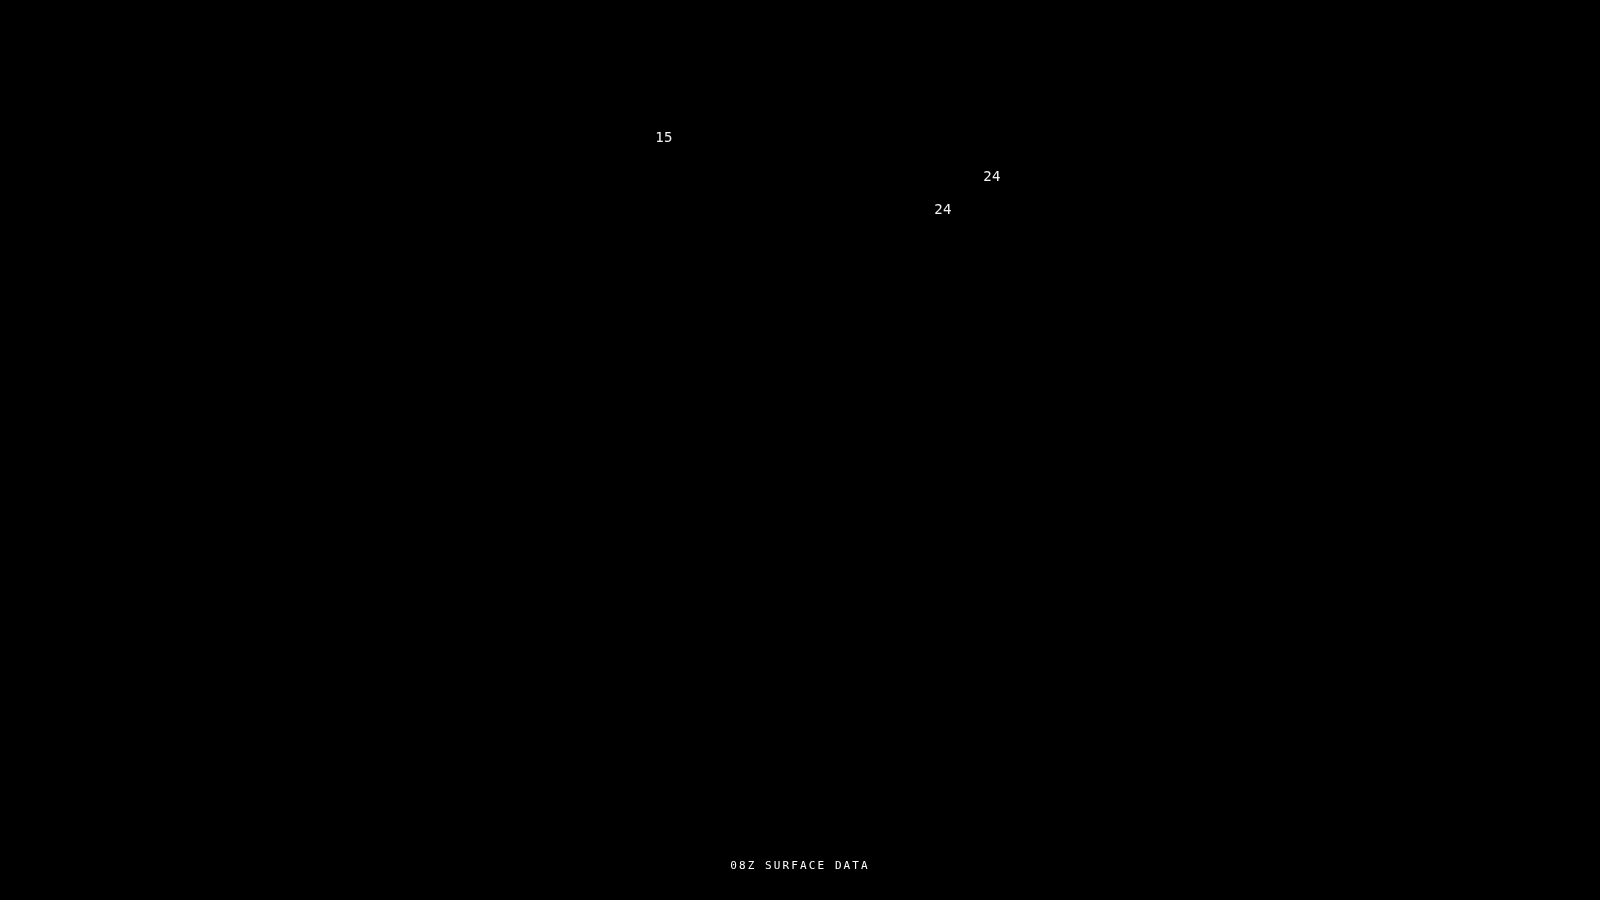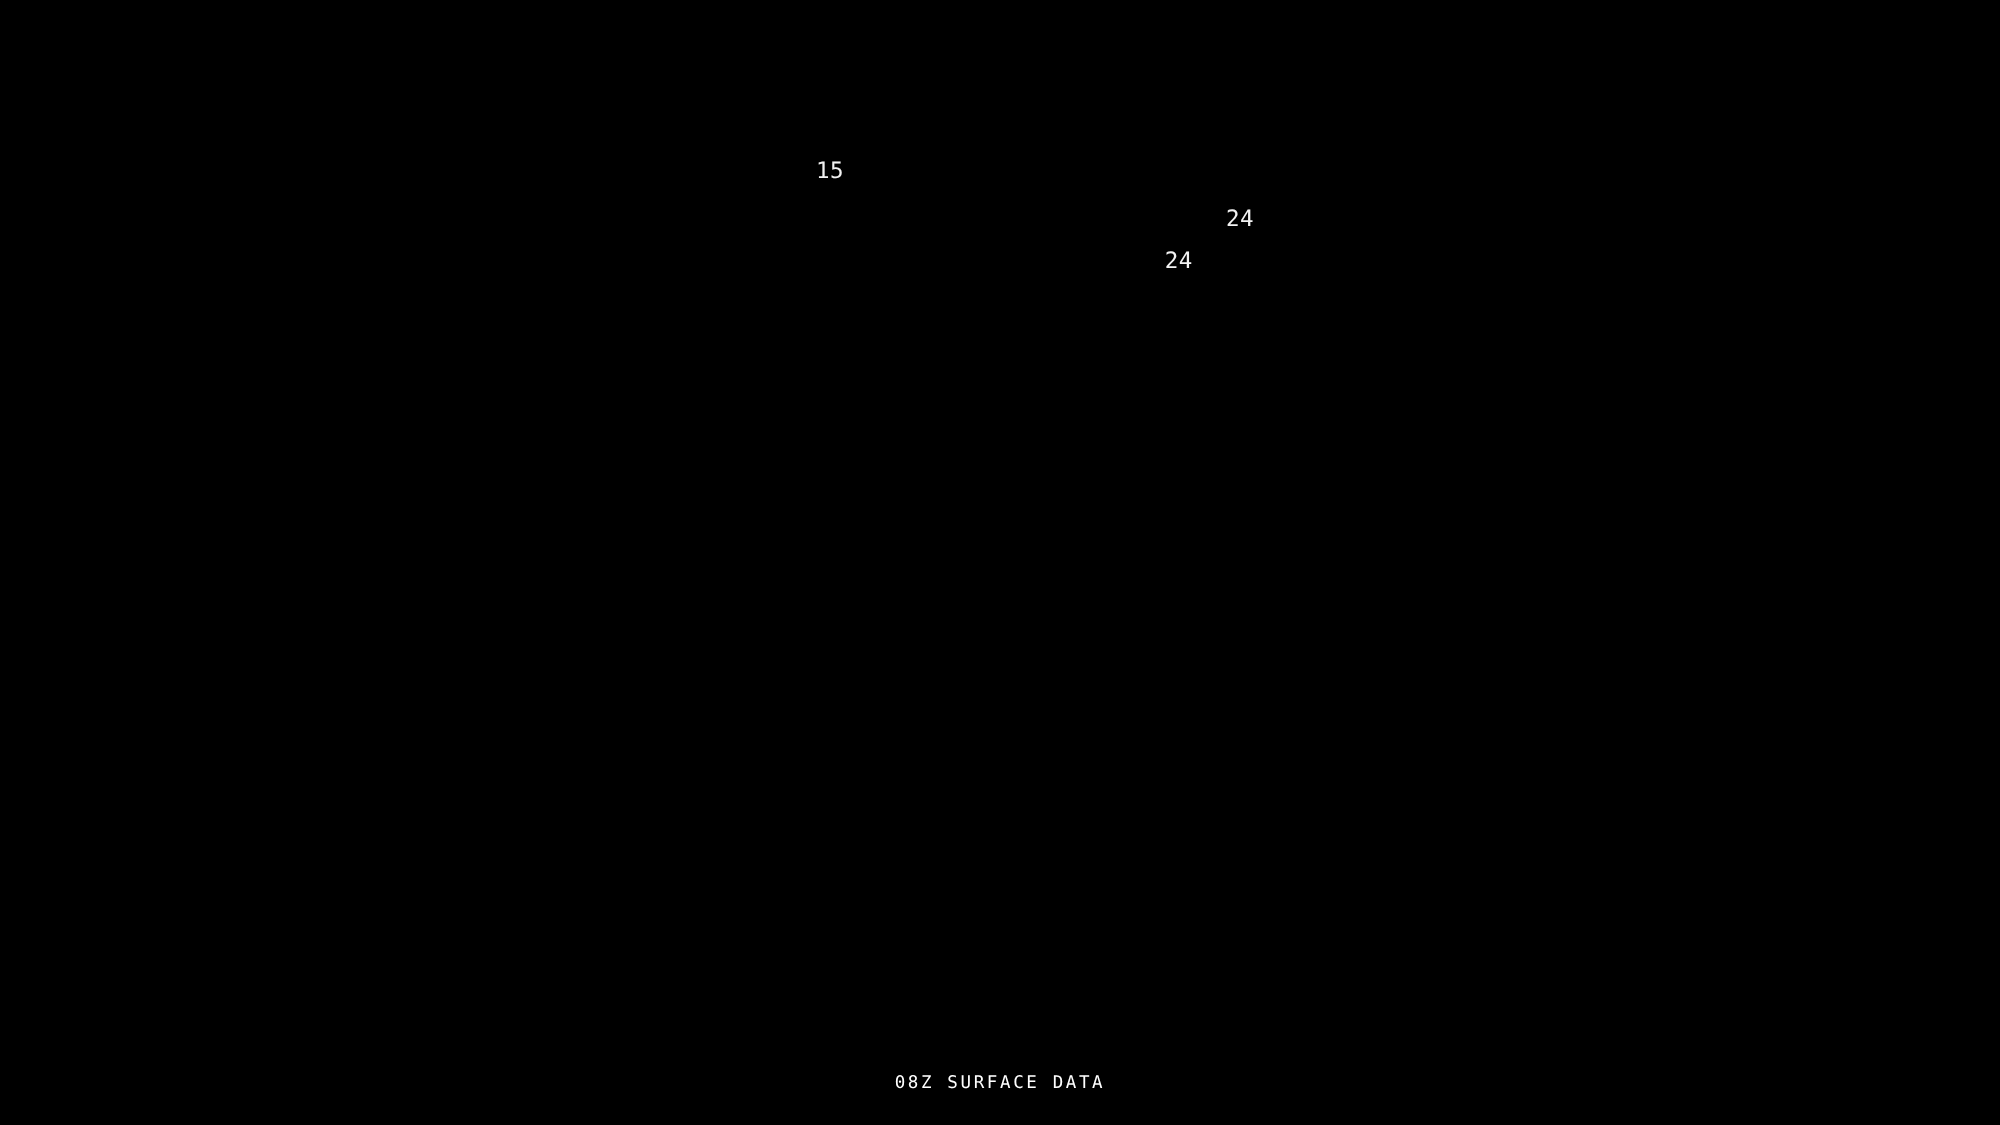--- a/index.html
+++ b/index.html
@@ -12,33 +12,33 @@
     width: 1600px;
     height: 900px;
     background: #000000;
     overflow: hidden;
     font-family: "DejaVu Sans Mono", "Liberation Mono", monospace;
   }
   .station-value {
     position: absolute;
     color: #f2f2f2;
     font-family: "DejaVu Sans Mono", "Liberation Mono", monospace;
-    font-size: 18px;
+    font-size: 14px;
     line-height: 12px;
     letter-spacing: 0.4px;
     white-space: nowrap;
     transform: translate(-50%, -50%);
   }
   .footer-label {
     position: absolute;
     left: 50%;
     transform: translateX(-50%);
     color: #ffffff;
     font-family: "DejaVu Sans Mono", "Liberation Mono", monospace;
-    font-size: 14px;
+    font-size: 11px;
     line-height: 14px;
     letter-spacing: 2.1px;
     white-space: nowrap;
   }
 </style>
 </head>
 <body>
 
 <div id="stage">
 

